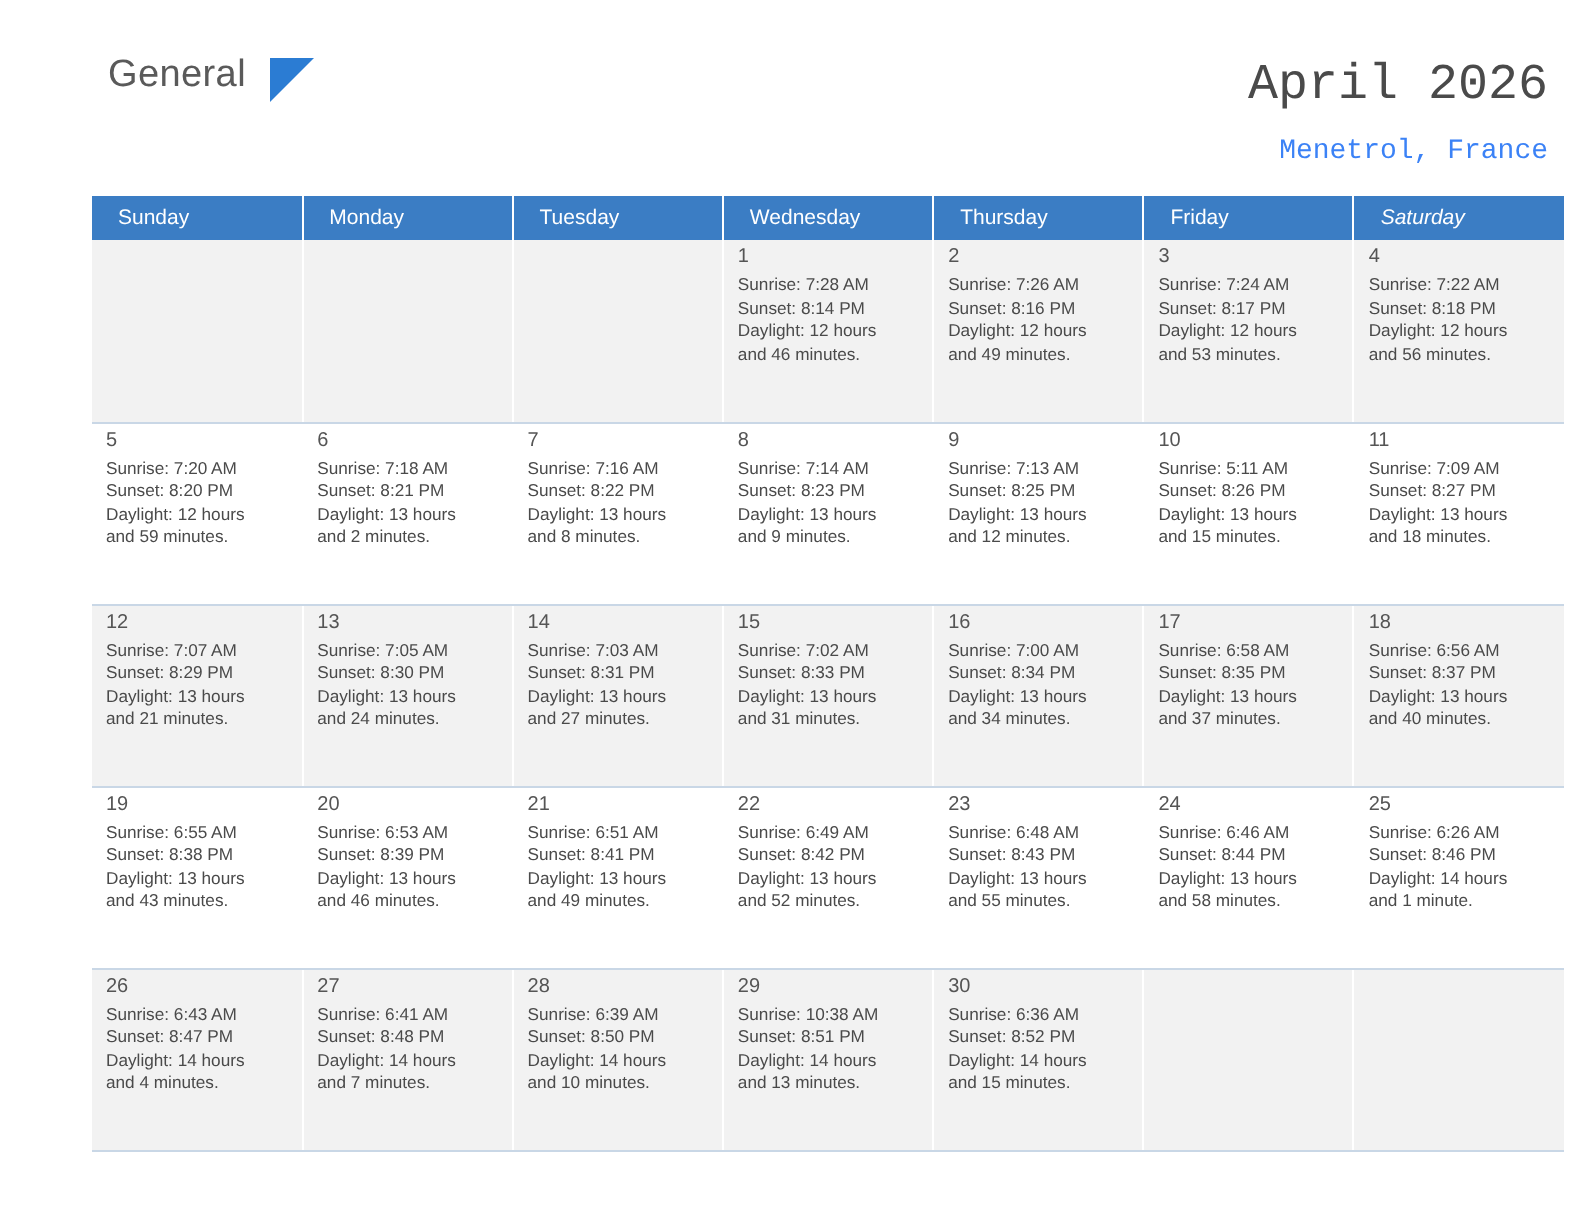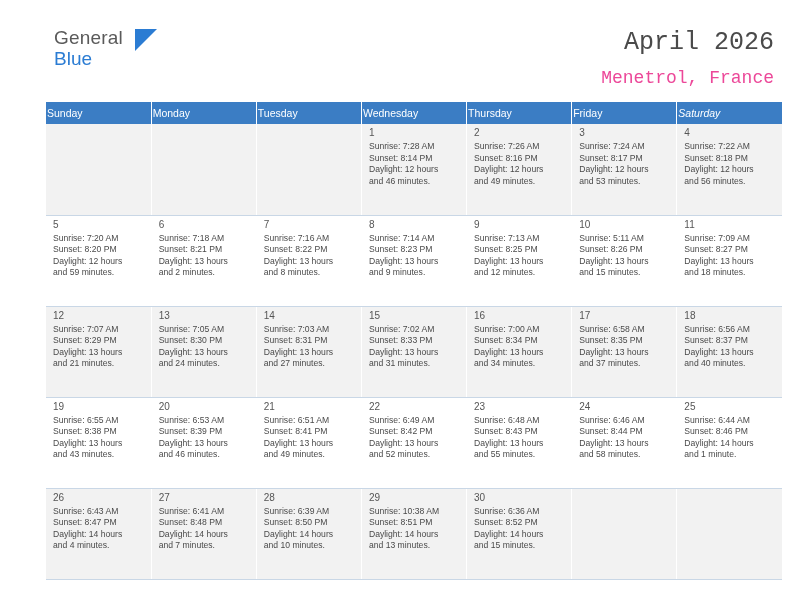--- a/index.html
+++ b/index.html
@@ -56,38 +56,38 @@
     font-family: Liberation Mono, monospace;
   }
   .cal-title {
     font-size: 25px;
     color: #4a4a4a;
     line-height: 30px;
     font-weight: normal;
     margin: 0;
   }
   .cal-sub {
-    font-size: 18px;
-    color: #ec4899;
+    font-size: 14px;
+    color: #3b82f6;
     margin-top: 10px;
   }
   
   .cal {
     margin: 14px 28px 0 28px;
     border-collapse: collapse;
     width: 736px;
     table-layout: fixed;
   }
   .cal th {
     background: #3b7dc4;
     color: #ffffff;
     font-size: 10.5px;
     font-weight: normal;
     text-align: left;
-    padding: 5px 0 5px 1px;
+    padding: 5px 0 5px 13px;
     border-right: 1px solid #ffffff;
     height: 19px;
   }
   .cal th:last-child { border-right: none; font-style: italic; }
   .cal td {
     vertical-align: top;
     border-right: 1px solid #ffffff;
     border-bottom: 1px solid #c9d7e6;
     height: 91px;
     padding: 3px 6px 4px 7px;
@@ -109,21 +109,20 @@
   .info div { white-space: nowrap; }
 </style>
 </head>
 <body>
 
 <div class="page">
 
   <div class="header">
     <div class="logo">
       <div class="logo-general">General</div>
-      <div class="logo-blue">Blue</div>
       <div class="logo-flag"></div>
     </div>
     <div class="title-block">
       <h1 class="cal-title">April 2026</h1>
       <div class="cal-sub">Menetrol, France</div>
     </div>
   </div>
 
   <table class="cal">
     <thead>
@@ -364,21 +363,21 @@
           <div class="info">
             <div>Sunrise: 6:46 AM</div>
             <div>Sunset: 8:44 PM</div>
             <div>Daylight: 13 hours</div>
             <div>and 58 minutes.</div>
           </div>
         </td>
         <td>
           <span class="daynum">25</span>
           <div class="info">
-            <div>Sunrise: 6:44 AM</div>
+            <div>Sunrise: 6:26 AM</div>
             <div>Sunset: 8:46 PM</div>
             <div>Daylight: 14 hours</div>
             <div>and 1 minute.</div>
           </div>
         </td>
       </tr>
 
       <tr class="shade">
         <td>
           <span class="daynum">26</span>

